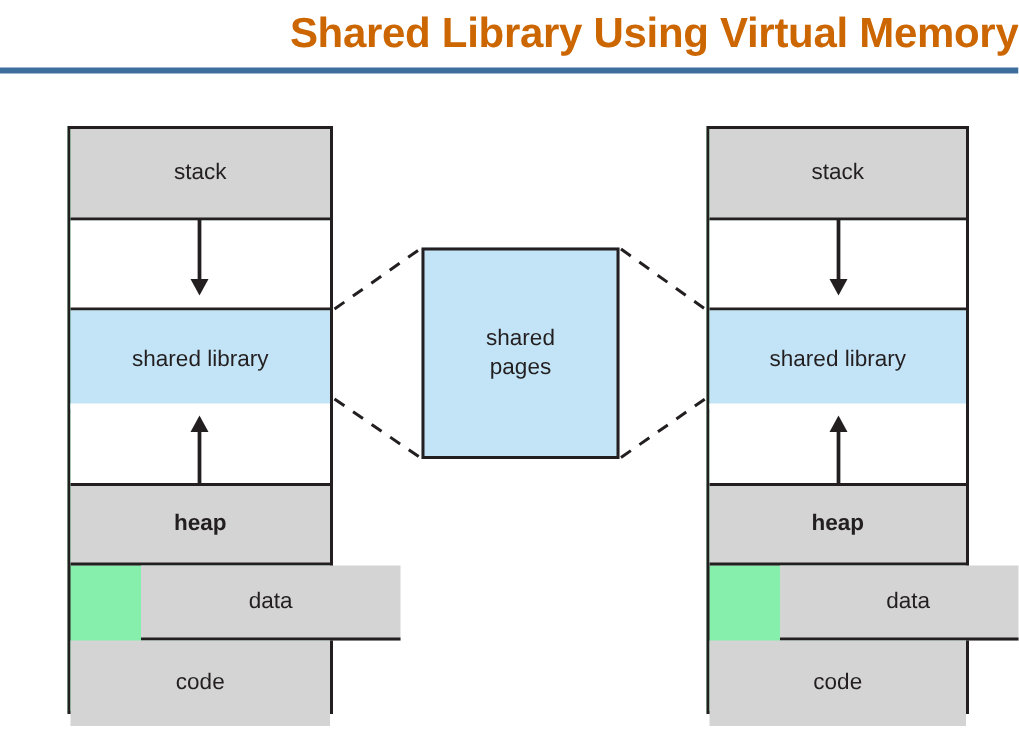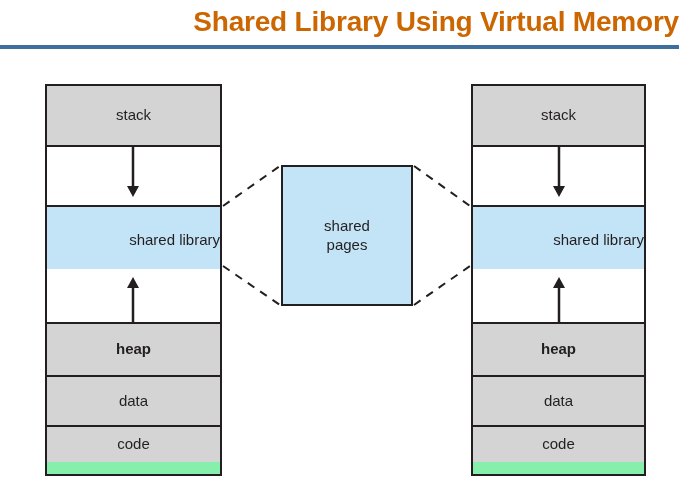--- a/index.html
+++ b/index.html
@@ -82,25 +82,25 @@
     white-space: nowrap;
   }
 
   .seg-gray  { background: #d4d4d4; }
   .seg-blue  { background: #c3e4f7; }
   .seg-white { background: #ffffff; }
 
   
   .s-stack  { top: 0px;   height: 61px;  }
   .s-gap1   { top: 61px;  height: 60px;  }
-  .s-shlib  { top: 121px; height: 68px; justify-content: flex-end;  }
+  .s-shlib  { top: 121px; height: 68px;  }
   .s-gap2   { top: 183px; height: 55px;  }
   .s-heap   { top: 238px; height: 53px; font-weight: bold;  }
-  .s-data   { top: 291px; height: 50px;  }
-  .s-code   { top: 341px; height: 35px;  }
+  .s-data   { top: 291px; height: 50px; margin-left: 47px;  }
+  .s-code   { top: 341px; height: 57px;  }
 
   
   #shared-pages-box {
     position: absolute;
     left: 281px;
     top: 165px;
     width: 132px;
     height: 141px;
     background: #c3e4f7;
     border: 2px solid #231f20;

